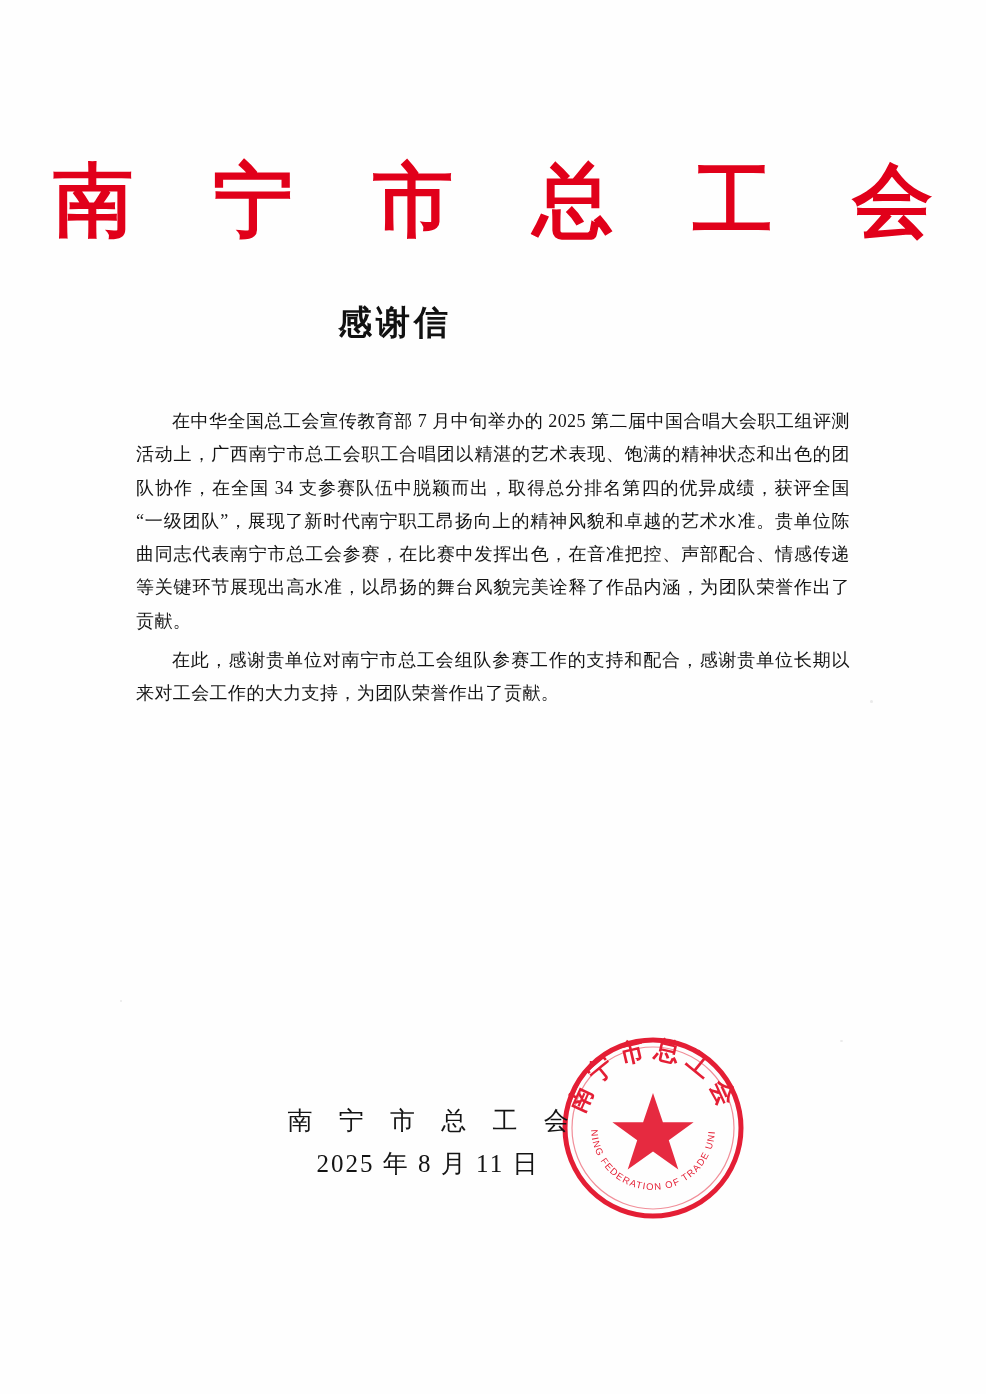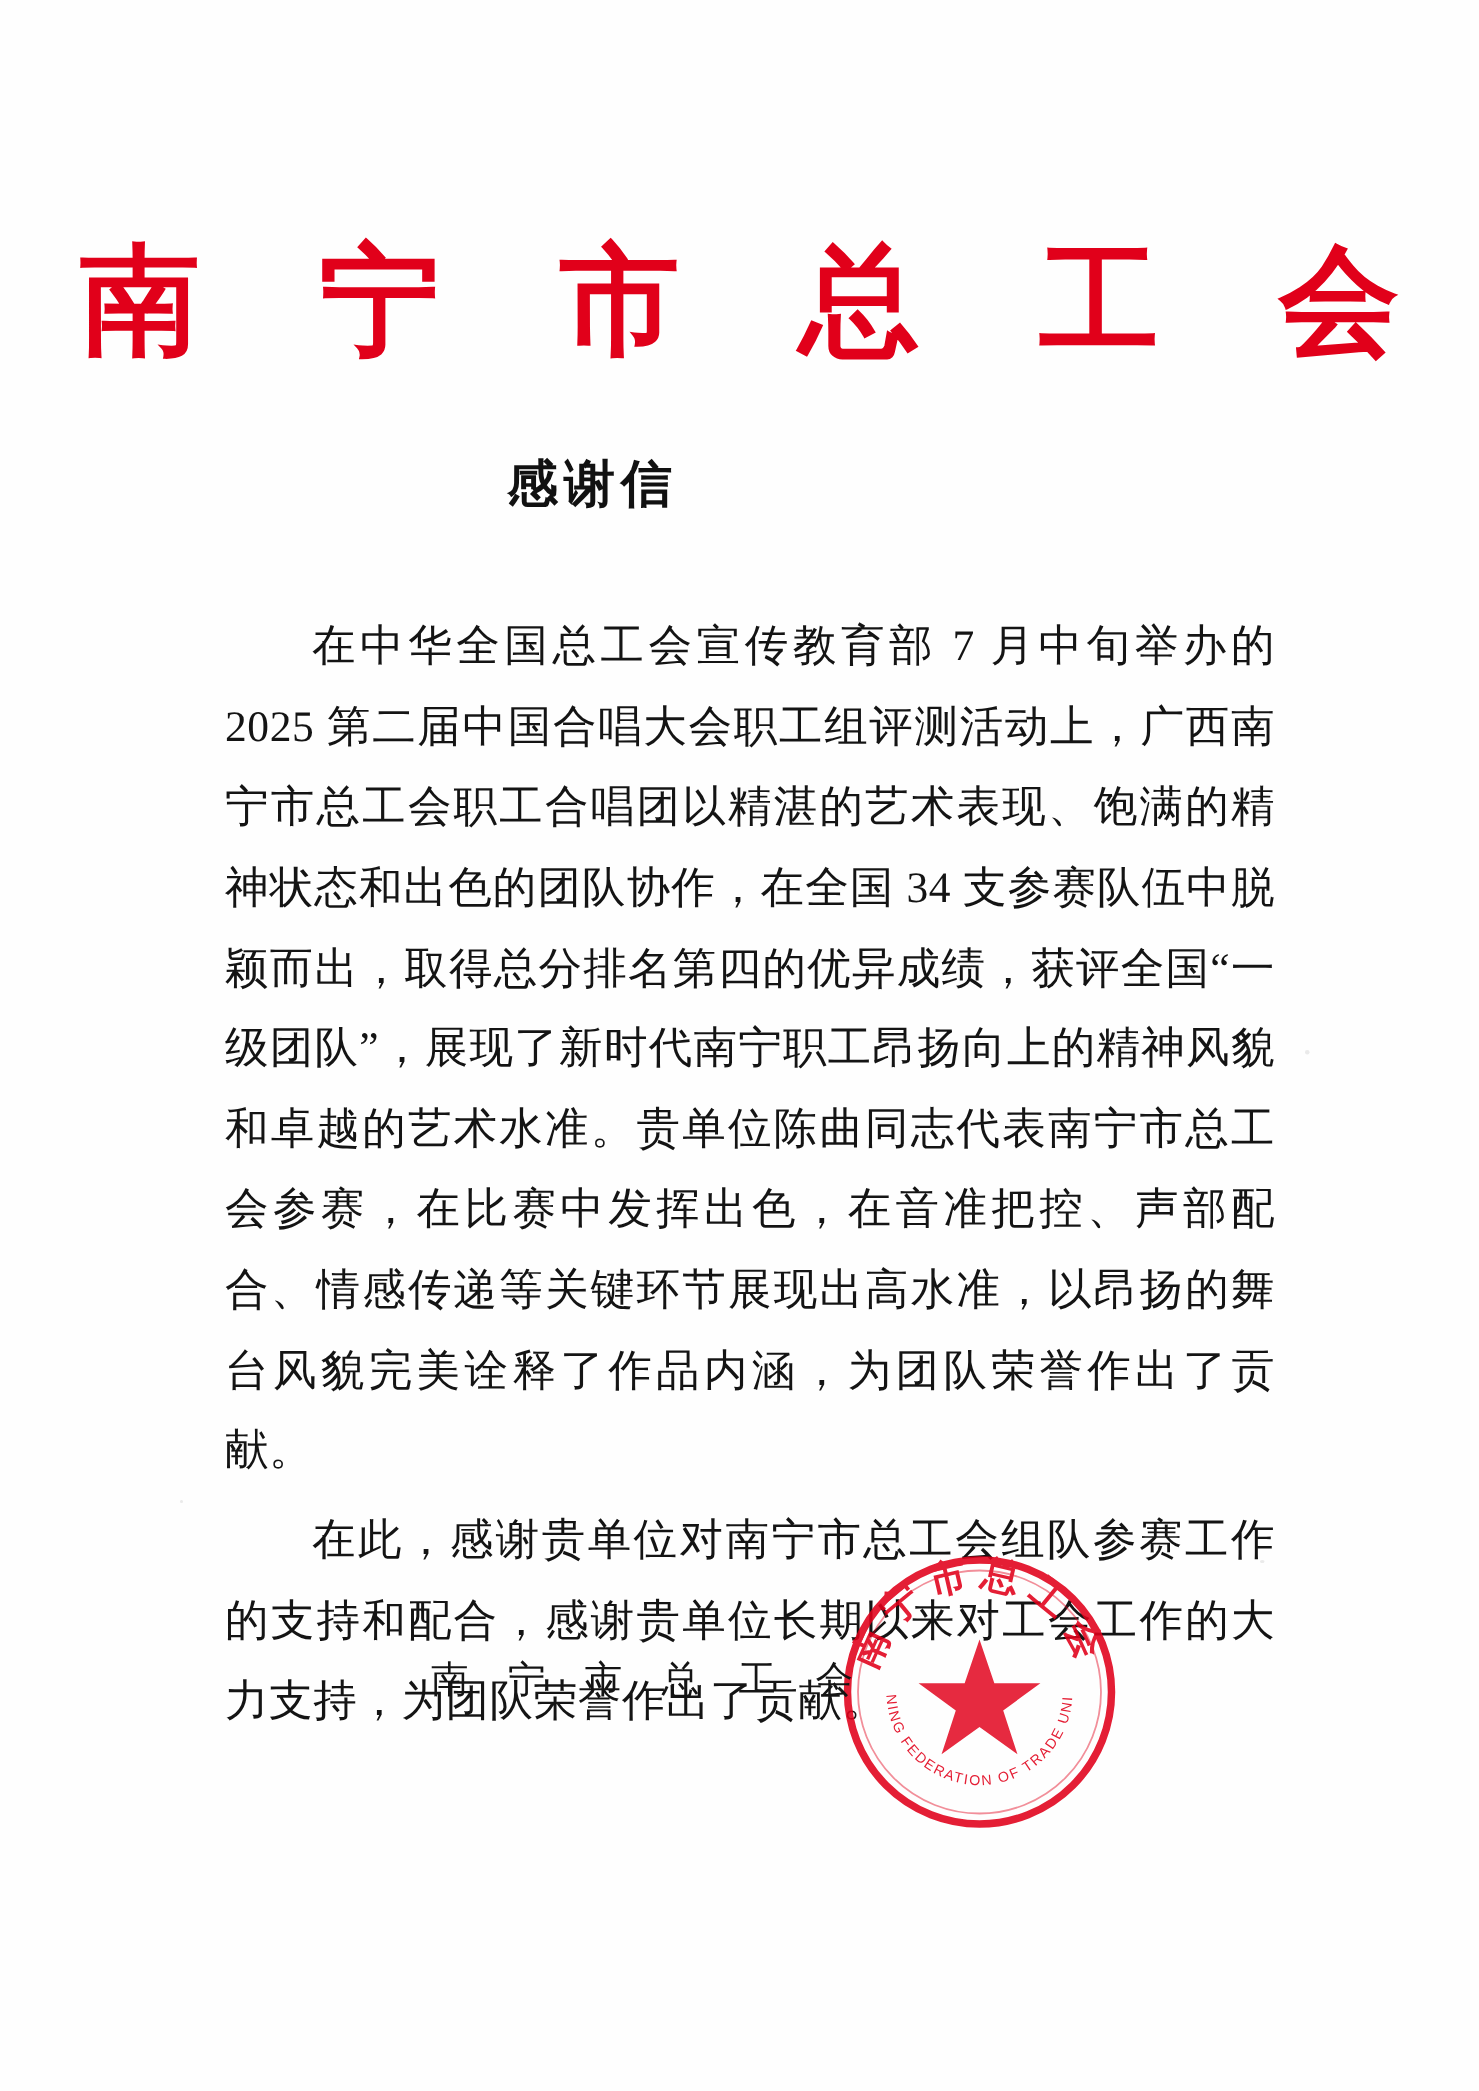--- a/index.html
+++ b/index.html
@@ -65,28 +65,28 @@
 
   .salutation {
     font-size: 25.5px;
     line-height: 1.85;
     letter-spacing: 0.5px;
     color: #141414;
     margin-bottom: 8px;
   }
 
   .para {
-    font-size: 29px;
+    font-size: 18px;
     line-height: 1.85;
     letter-spacing: 0.4px;
     text-align: justify;
     text-justify: inter-ideograph;
     text-indent: 2em;
     color: #141414;
-    margin: 0 0 6px 14px;
+    margin: 0 0 6px 0;
   }
 
   
   .signature {
     position: absolute;
     top: 1100px;
     left: 0;
     width: 986px;
     text-align: center;
   }
@@ -161,19 +161,20 @@
       </text>
       <text font-family="'Liberation Sans',sans-serif" font-size="9.5" fill="#e1001a" letter-spacing="1.2">
         <textPath href="#arcBottom" startOffset="50%" text-anchor="middle">NANNING FEDERATION OF TRADE UNIONS</textPath>
       </text>
     </svg>
   </div>
 
   <div class="signature">
     <div class="sig-inner">
       <div class="sig-org">南 宁 市 总 工 会</div>
+      <div class="sig-date">2025 年 8 月 11 日</div>
     </div>
   </div>
 
   <span class="speck" style="left:870px; top:700px; width:3px; height:3px;"></span>
   <span class="speck" style="left:120px; top:1000px; width:2px; height:2px;"></span>
   <span class="speck" style="left:840px; top:1040px; width:3px; height:2px;"></span>
 </div>
 
 </body></html>

